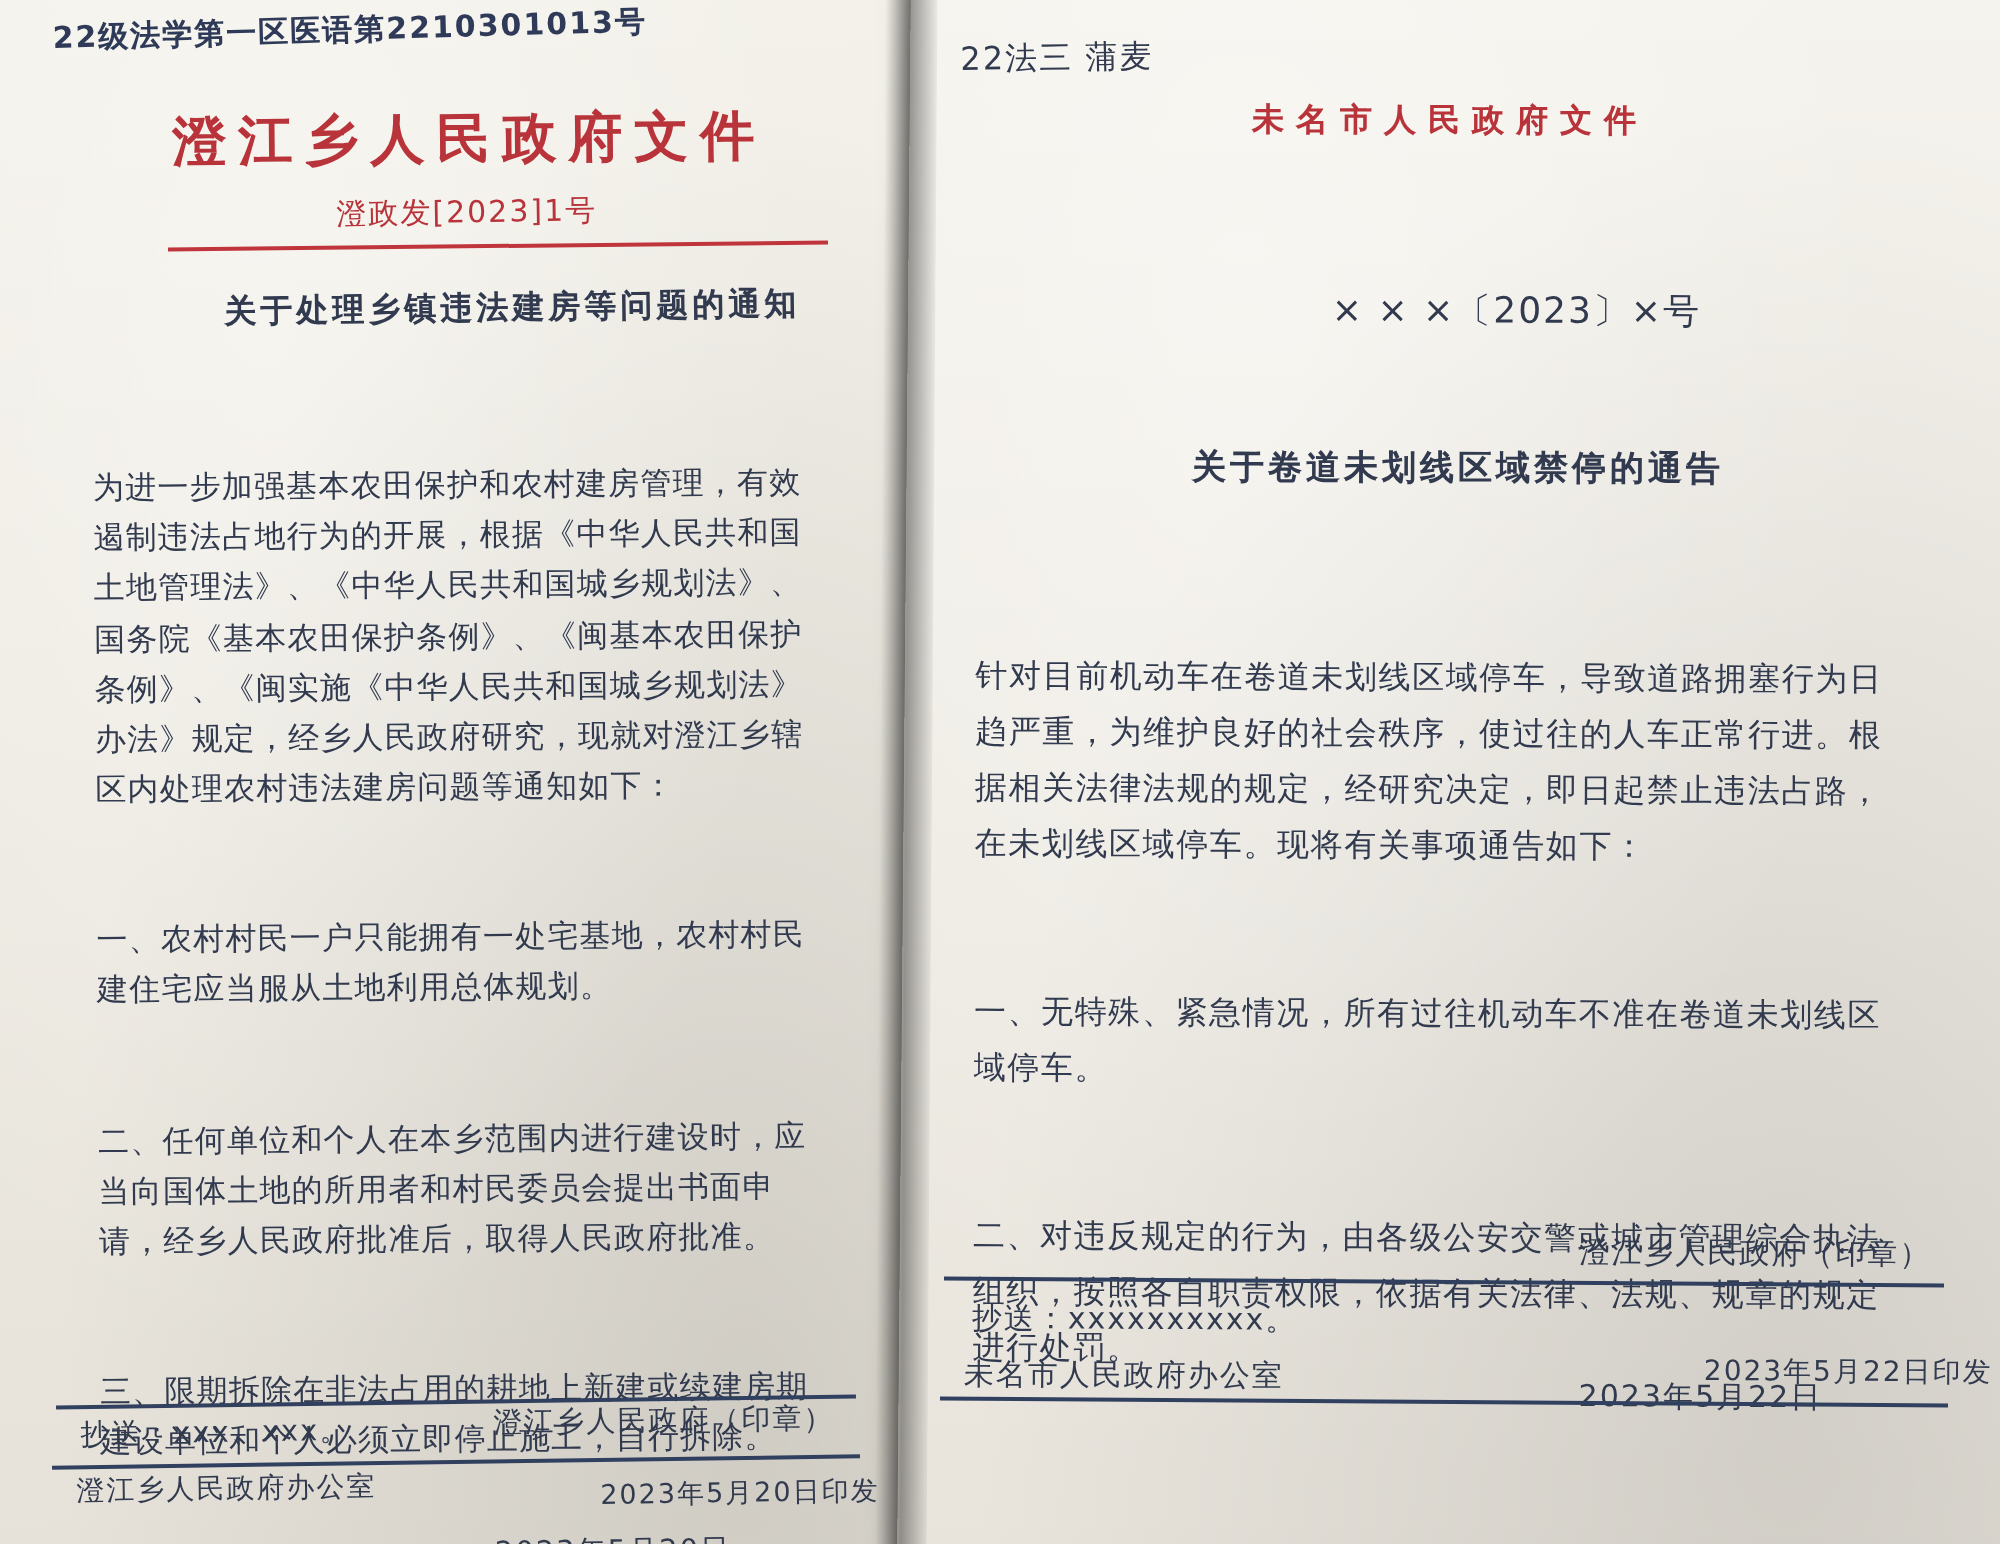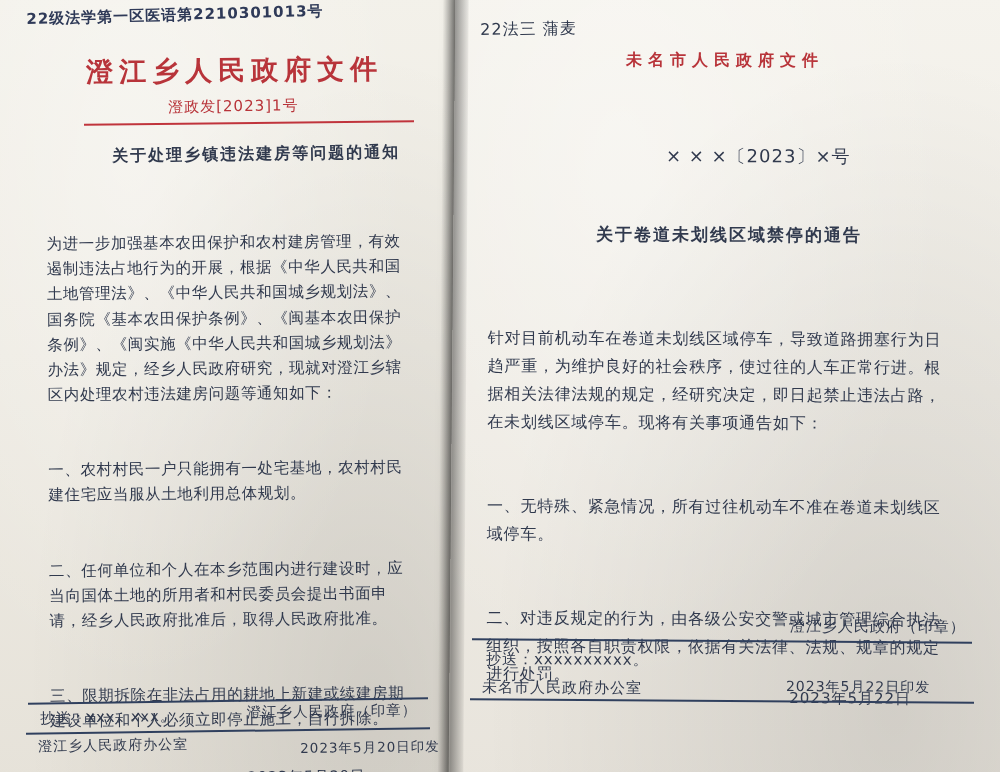--- a/index.html
+++ b/index.html
@@ -181,21 +181,21 @@
   .r-footline-2 {
     position: absolute; left: 470px; top: 700px; width: 504px; height: 1.5px;
     background: #30405e; transform: rotate(0.4deg);
   }
   .r-office {
     left: 482px; top: 676px; font-size: 15px;
     transform: rotate(0.3deg);
     text-align: center;
   }
   .r-printdate {
-    left: 786px; top: 676px; font-size: 14px;
+    left: 852px; top: 676px; font-size: 14px;
     transform: rotate(0.3deg);
   }
 </style>
 </head>
 <body>
 
 <div id="page">
   <div class="desk"></div>
 
   <div class="sheet sheet-left"></div>

